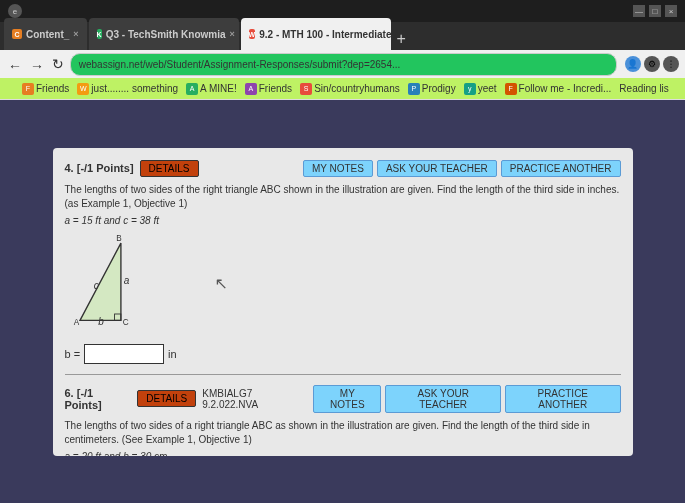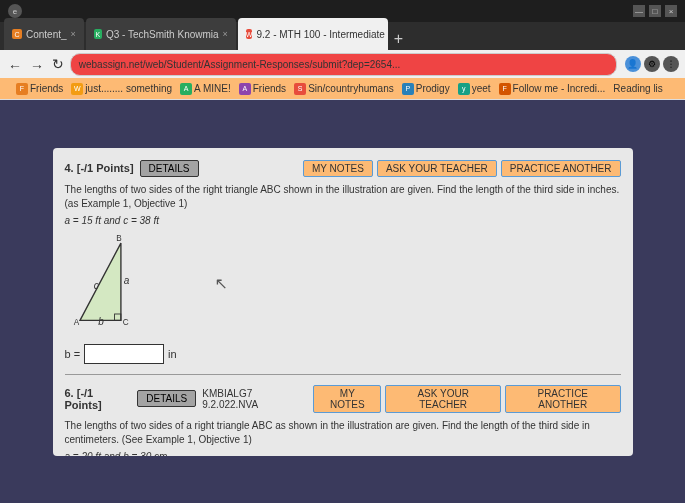--- a/index.html
+++ b/index.html
@@ -62,20 +62,21 @@
       align-items: center;
       gap: 4px;
       font-size: 10px;
       color: #ccc;
       background: #3d3d3d;
       border-radius: 4px 4px 0 0;
       cursor: pointer;
       max-width: 150px;
       overflow: hidden;
       white-space: nowrap;
+      font-weight: bold;
     }
 
     .tab.active {
       background: #f0f0f0;
       color: #333;
     }
 
     .tab-close {
       font-size: 9px;
       color: #999;
@@ -105,21 +106,21 @@
       border: none;
       cursor: pointer;
       font-size: 14px;
       color: #333;
       padding: 0 2px;
     }
 
     .address-bar {
       flex: 1;
       height: 23px;
-      background: #ef4444;
+      background: #22c55e;
       border: 1px solid #ccc;
       border-radius: 10px;
       padding: 0 8px;
       font-size: 10px;
       color: #333;
       display: flex;
       align-items: center;
     }
 
     .nav-icons {
@@ -133,25 +134,25 @@
       height: 16px;
       border-radius: 50%;
       display: flex;
       align-items: center;
       justify-content: center;
       font-size: 9px;
       cursor: pointer;
     }
 
     .bookmarks-bar {
-      background: #fdba74;
+      background: #bef264;
       height: 22px;
       display: flex;
       align-items: center;
-      padding: 0 16px;
+      padding: 0 22px;
       gap: 8px;
       border-bottom: 1px solid #ddd;
       font-size: 10px;
       color: #333;
       overflow: hidden;
     }
 
     .bookmark-item {
       display: flex;
       align-items: center;
@@ -203,30 +204,30 @@
     }
 
     .points-label {
       font-size: 11px;
       color: #333;
       font-weight: bold;
     }
 
     .btn-outline {
       border: 1px solid #333;
-      background: #a3a3a3;
+      background: #c2410c;
       padding: 2px 8px;
       font-size: 10px;
       cursor: pointer;
       border-radius: 2px;
     }
 
     .btn-blue {
       border: 1px solid #5b9bd5;
-      background: #fdba74;
+      background: #7dd3fc;
       padding: 2px 8px;
       font-size: 10px;
       cursor: pointer;
       border-radius: 2px;
       color: #333;
     }
 
     .right-buttons {
       margin-left: auto;
       display: flex;

